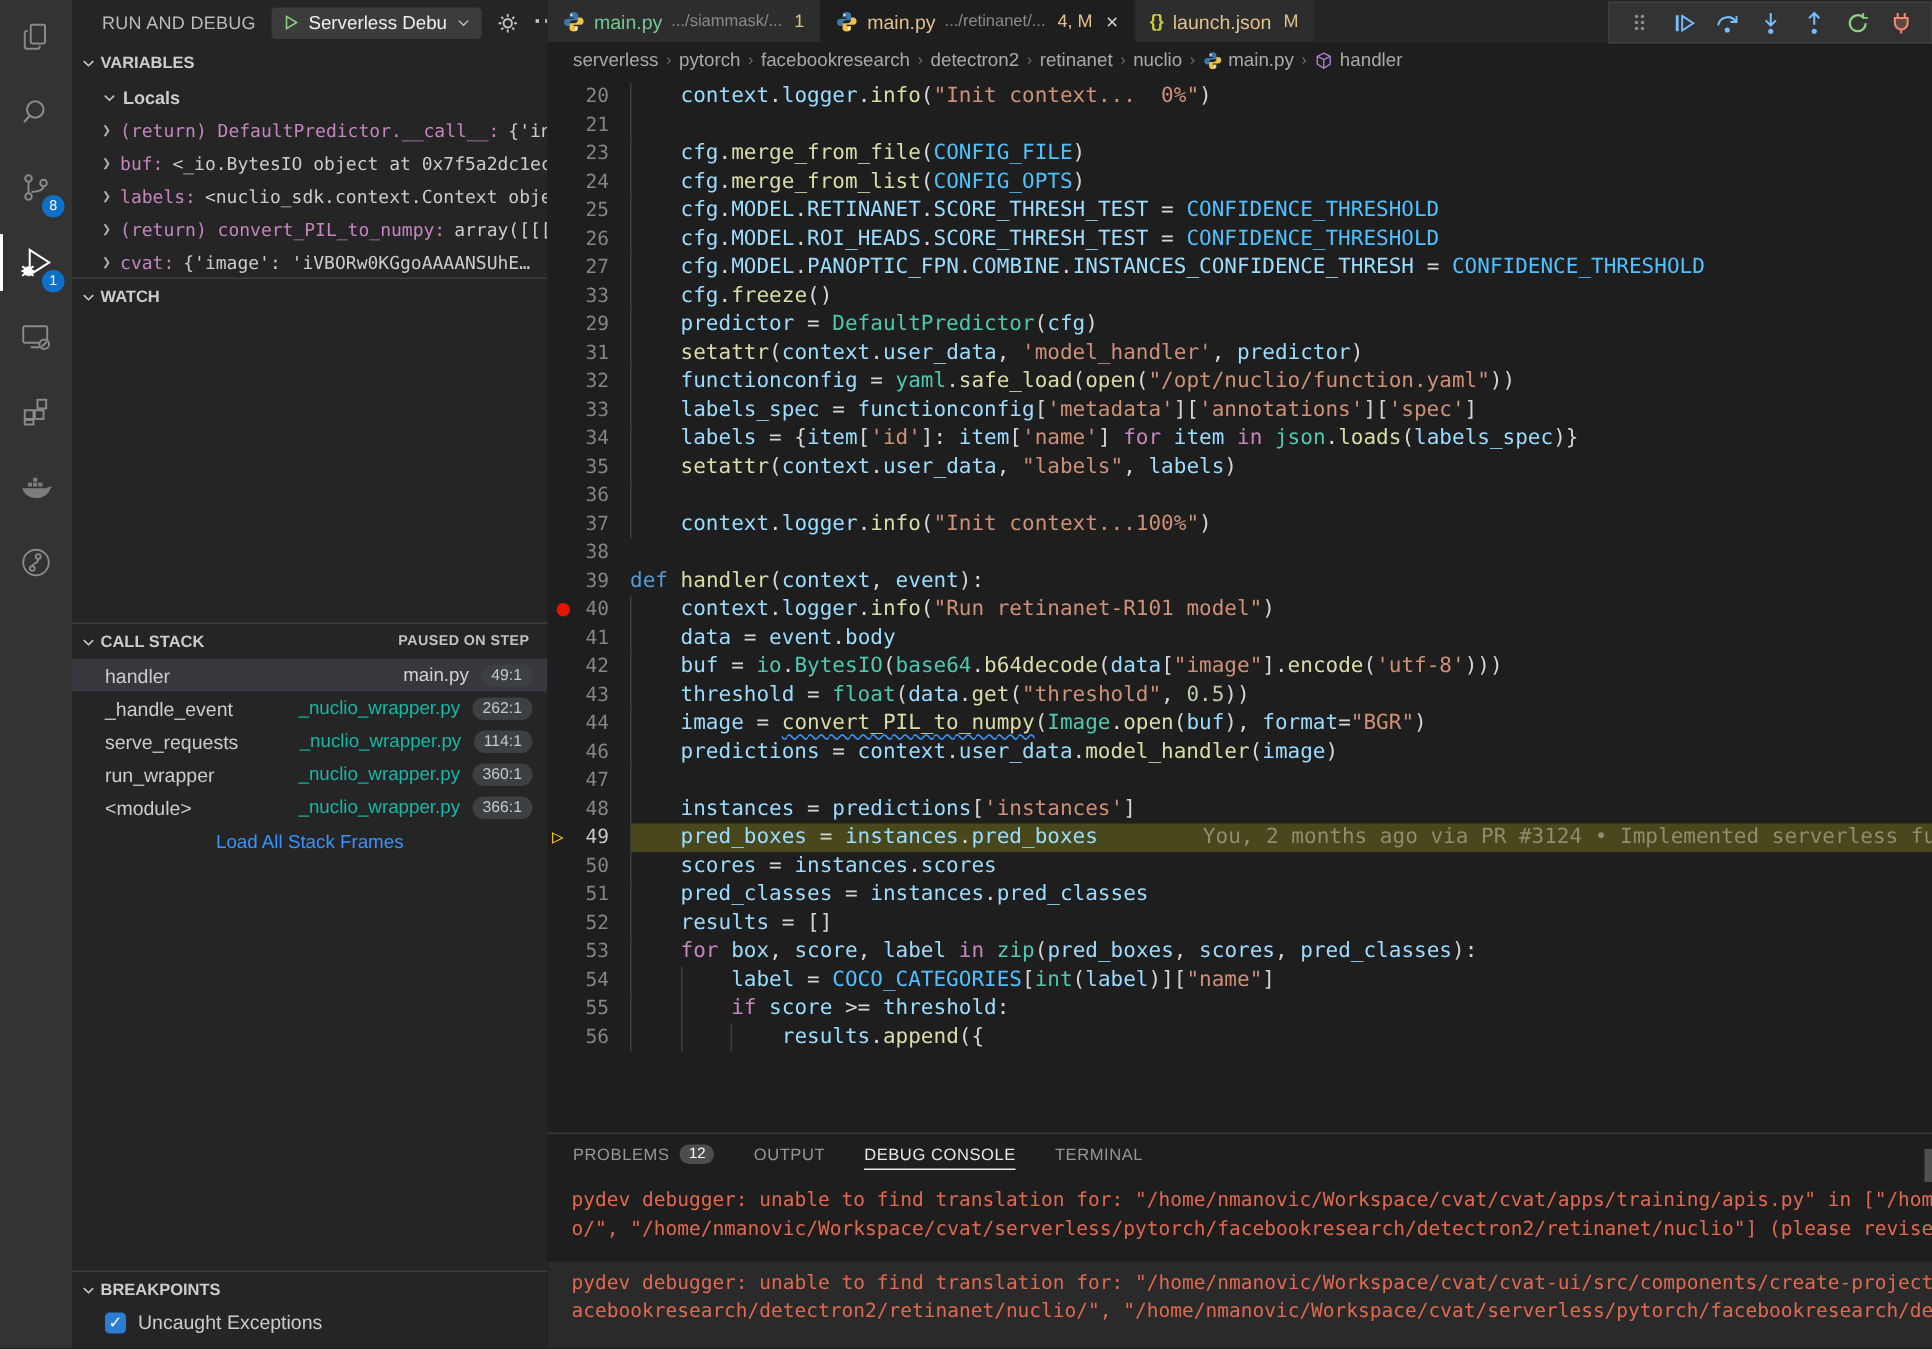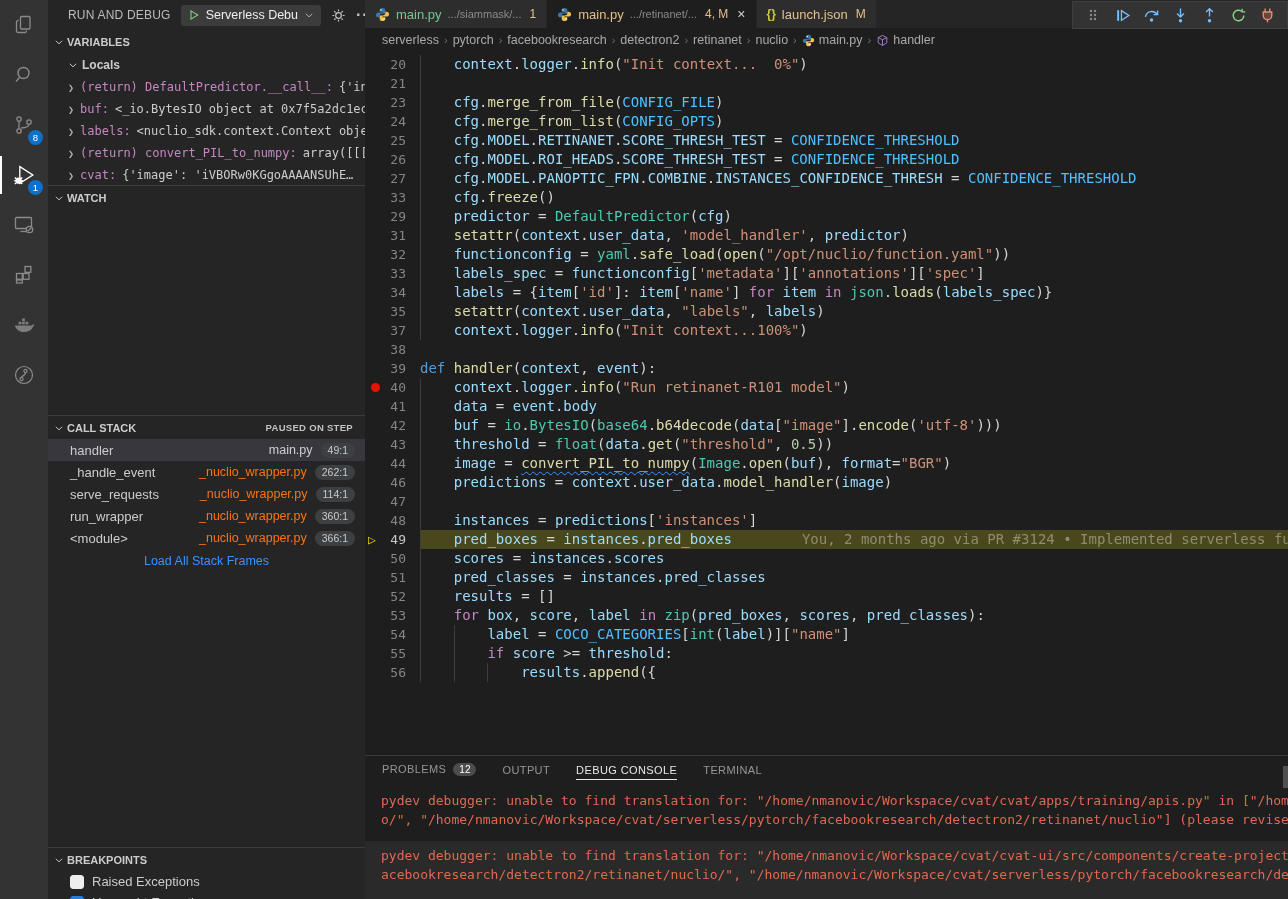--- a/index.html
+++ b/index.html
@@ -31,21 +31,21 @@
   .var-row{display:flex;align-items:center;height:22px;padding-left:20px;white-space:nowrap;overflow:hidden;
            font-family:"DejaVu Sans Mono",monospace;font-size:12px;cursor:pointer;}
   .var-tw{color:#b0b0b0;margin-right:6px;font-size:10px;}
   .var-name{color:#c586c0;margin-right:6px;}
   .var-val{color:#cccccc;}
   #watch-h{position:absolute;top:185px;left:0;right:0;}
   #sect-cs{position:absolute;top:415px;left:0;right:0;}
   .cs-row{display:flex;align-items:center;height:22px;padding:0 10px 0 22px;font-size:13px;cursor:pointer;}
   .cs-row.sel{background:#37373d;}
   .cs-fn{color:#cccccc;white-space:nowrap;}
-  .cs-file{margin-left:auto;color:#f97316;font-size:12.5px;white-space:nowrap;}
+  .cs-file{margin-left:auto;color:#14b8a6;font-size:12.5px;white-space:nowrap;}
   .cs-row.sel .cs-file{color:#d0d0d0;}
   .cs-badge{margin-left:8px;background:#3d4043;color:#c8c8c8;font-size:10.5px;border-radius:8px;padding:1.5px 7px;}
   #cs-link{height:24px;display:flex;align-items:center;justify-content:center;font-size:12.5px;color:#3794ff;cursor:pointer;}
   #sect-bp{position:absolute;top:847px;left:0;right:0;height:60px;}
   .bp-row{display:flex;align-items:center;height:21px;padding-left:22px;font-size:13px;color:#cccccc;cursor:pointer;}
   .bp-box{width:14px;height:14px;border-radius:3px;margin-right:8px;box-sizing:border-box;flex:none;}
   .bp-box.off{background:#eeeeee;border:1px solid #eeeeee;}
   .bp-box.on{background:#2b7cd3;border:1px solid #2b7cd3;color:#fff;font-size:11px;line-height:13px;text-align:center;}
   
   #editor{position:absolute;left:365px;top:0;right:0;bottom:0;background:#1e1e1e;}
@@ -72,21 +72,21 @@
   .gut .bpdot{position:absolute;left:6px;top:5px;width:9px;height:9px;border-radius:50%;background:#e51400;}
   .gut .curarrow{position:absolute;left:3px;top:0;color:#ffcc00;font-size:13px;}
   .ctext{position:relative;flex:1;color:#d4d4d4;}
   .cl.cur .ctext{background:#49471c;}
   .g{position:absolute;top:0;bottom:0;width:1px;background:#3c3c3c;}
   .sq{text-decoration:underline wavy #3794ff;text-decoration-thickness:1px;text-underline-offset:3px;}
   .blame{color:#8f8d6f;margin-left:70px;}
   
   #panel{position:absolute;left:0;right:0;bottom:0;height:144px;background:#1e1e1e;border-top:1px solid #3a3a3a;box-sizing:border-box;}
   #panel-tabs{display:flex;align-items:center;height:31px;padding-left:17px;gap:26px;}
-  .p-tab{font-size:11px;letter-spacing:.4px;color:#969696;display:flex;cursor:pointer;
+  .p-tab{font-size:11px;letter-spacing:.4px;color:#969696;display:flex;align-items:center;cursor:pointer;
          padding-bottom:3px;border-bottom:1px solid transparent;}
   .p-tab.active{color:#e7e7e7;border-bottom-color:#e7e7e7;}
   .p-badge{margin-left:7px;background:#4d4d4d;color:#ffffff;font-size:10px;border-radius:9px;padding:1px 6px;letter-spacing:0;}
   #panel-content{position:absolute;top:31px;left:0;right:0;bottom:0;display:flex;flex-direction:column;overflow:hidden;}
   .pmsg{font-family:"DejaVu Sans Mono",monospace;font-size:13px;line-height:19px;color:#e06950;white-space:pre;
         overflow:hidden;padding:4px 0 0 16px;}
   .pmsg.hl{background:#2a2a2a;flex:1;margin-top:12px;padding-top:5px;}
   #panel-scroll{position:absolute;top:10px;right:0;width:5px;height:22px;background:#505050;}
   
   #dbg-toolbar{position:absolute;top:1px;right:0;height:26px;background:#333333;border:1px solid #3f3f3f;
@@ -301,24 +301,20 @@
       <div class="sect-h">
         <span class="chev">
             <svg width="10" height="10" viewBox="0 0 16 16">
               <path d="M3 6l5 5 5-5" fill="none" stroke="#cccccc" stroke-width="1.6"></path>
             </svg>
           </span>
         <span>BREAKPOINTS</span>
       </div>
       <div id="bp-rows">
           <div class="bp-row">
-            <span class="bp-box off"></span>
-            <span>Raised Exceptions</span>
-          </div>
-          <div class="bp-row">
             <span class="bp-box on">✓</span>
             <span>Uncaught Exceptions</span>
           </div>
         </div>
     </div>
   </div>
 
   <div id="editor">
     <div id="tabbar">
         <div class="tab">
@@ -459,20 +455,21 @@
         <div class="cl"><div class="gut"><span class="num">25</span></div><div class="ctext"><span class="g" style="left: 0ch;"></span><span>    </span><span style="color: rgb(156, 220, 254);">cfg</span><span style="color: rgb(212, 212, 212);">.</span><span style="color: rgb(156, 220, 254);">MODEL</span><span style="color: rgb(212, 212, 212);">.</span><span style="color: rgb(156, 220, 254);">RETINANET</span><span style="color: rgb(212, 212, 212);">.</span><span style="color: rgb(156, 220, 254);">SCORE_THRESH_TEST</span><span style="color: rgb(212, 212, 212);"> = </span><span style="color: rgb(79, 193, 255);">CONFIDENCE_THRESHOLD</span></div></div>
         <div class="cl"><div class="gut"><span class="num">26</span></div><div class="ctext"><span class="g" style="left: 0ch;"></span><span>    </span><span style="color: rgb(156, 220, 254);">cfg</span><span style="color: rgb(212, 212, 212);">.</span><span style="color: rgb(156, 220, 254);">MODEL</span><span style="color: rgb(212, 212, 212);">.</span><span style="color: rgb(156, 220, 254);">ROI_HEADS</span><span style="color: rgb(212, 212, 212);">.</span><span style="color: rgb(156, 220, 254);">SCORE_THRESH_TEST</span><span style="color: rgb(212, 212, 212);"> = </span><span style="color: rgb(79, 193, 255);">CONFIDENCE_THRESHOLD</span></div></div>
         <div class="cl"><div class="gut"><span class="num">27</span></div><div class="ctext"><span class="g" style="left: 0ch;"></span><span>    </span><span style="color: rgb(156, 220, 254);">cfg</span><span style="color: rgb(212, 212, 212);">.</span><span style="color: rgb(156, 220, 254);">MODEL</span><span style="color: rgb(212, 212, 212);">.</span><span style="color: rgb(156, 220, 254);">PANOPTIC_FPN</span><span style="color: rgb(212, 212, 212);">.</span><span style="color: rgb(156, 220, 254);">COMBINE</span><span style="color: rgb(212, 212, 212);">.</span><span style="color: rgb(156, 220, 254);">INSTANCES_CONFIDENCE_THRESH</span><span style="color: rgb(212, 212, 212);"> = </span><span style="color: rgb(79, 193, 255);">CONFIDENCE_THRESHOLD</span></div></div>
         <div class="cl"><div class="gut"><span class="num">33</span></div><div class="ctext"><span class="g" style="left: 0ch;"></span><span>    </span><span style="color: rgb(156, 220, 254);">cfg</span><span style="color: rgb(212, 212, 212);">.</span><span style="color: rgb(220, 220, 170);">freeze</span><span style="color: rgb(212, 212, 212);">()</span></div></div>
         <div class="cl"><div class="gut"><span class="num">29</span></div><div class="ctext"><span class="g" style="left: 0ch;"></span><span>    </span><span style="color: rgb(156, 220, 254);">predictor</span><span style="color: rgb(212, 212, 212);"> = </span><span style="color: rgb(78, 201, 176);">DefaultPredictor</span><span style="color: rgb(212, 212, 212);">(</span><span style="color: rgb(156, 220, 254);">cfg</span><span style="color: rgb(212, 212, 212);">)</span></div></div>
         <div class="cl"><div class="gut"><span class="num">31</span></div><div class="ctext"><span class="g" style="left: 0ch;"></span><span>    </span><span style="color: rgb(220, 220, 170);">setattr</span><span style="color: rgb(212, 212, 212);">(</span><span style="color: rgb(156, 220, 254);">context</span><span style="color: rgb(212, 212, 212);">.</span><span style="color: rgb(156, 220, 254);">user_data</span><span style="color: rgb(212, 212, 212);">, </span><span style="color: rgb(206, 145, 120);">'model_handler'</span><span style="color: rgb(212, 212, 212);">, </span><span style="color: rgb(156, 220, 254);">predictor</span><span style="color: rgb(212, 212, 212);">)</span></div></div>
         <div class="cl"><div class="gut"><span class="num">32</span></div><div class="ctext"><span class="g" style="left: 0ch;"></span><span>    </span><span style="color: rgb(156, 220, 254);">functionconfig</span><span style="color: rgb(212, 212, 212);"> = </span><span style="color: rgb(78, 201, 176);">yaml</span><span style="color: rgb(212, 212, 212);">.</span><span style="color: rgb(220, 220, 170);">safe_load</span><span style="color: rgb(212, 212, 212);">(</span><span style="color: rgb(220, 220, 170);">open</span><span style="color: rgb(212, 212, 212);">(</span><span style="color: rgb(206, 145, 120);">"/opt/nuclio/function.yaml"</span><span style="color: rgb(212, 212, 212);">))</span></div></div>
         <div class="cl"><div class="gut"><span class="num">33</span></div><div class="ctext"><span class="g" style="left: 0ch;"></span><span>    </span><span style="color: rgb(156, 220, 254);">labels_spec</span><span style="color: rgb(212, 212, 212);"> = </span><span style="color: rgb(156, 220, 254);">functionconfig</span><span style="color: rgb(212, 212, 212);">[</span><span style="color: rgb(206, 145, 120);">'metadata'</span><span style="color: rgb(212, 212, 212);">][</span><span style="color: rgb(206, 145, 120);">'annotations'</span><span style="color: rgb(212, 212, 212);">][</span><span style="color: rgb(206, 145, 120);">'spec'</span><span style="color: rgb(212, 212, 212);">]</span></div></div>
         <div class="cl"><div class="gut"><span class="num">34</span></div><div class="ctext"><span class="g" style="left: 0ch;"></span><span>    </span><span style="color: rgb(156, 220, 254);">labels</span><span style="color: rgb(212, 212, 212);"> = {</span><span style="color: rgb(156, 220, 254);">item</span><span style="color: rgb(212, 212, 212);">[</span><span style="color: rgb(206, 145, 120);">'id'</span><span style="color: rgb(212, 212, 212);">]: </span><span style="color: rgb(156, 220, 254);">item</span><span style="color: rgb(212, 212, 212);">[</span><span style="color: rgb(206, 145, 120);">'name'</span><span style="color: rgb(212, 212, 212);">] </span><span style="color: rgb(197, 134, 192);">for</span><span style="color: rgb(212, 212, 212);"> </span><span style="color: rgb(156, 220, 254);">item</span><span style="color: rgb(212, 212, 212);"> </span><span style="color: rgb(197, 134, 192);">in</span><span style="color: rgb(212, 212, 212);"> </span><span style="color: rgb(78, 201, 176);">json</span><span style="color: rgb(212, 212, 212);">.</span><span style="color: rgb(220, 220, 170);">loads</span><span style="color: rgb(212, 212, 212);">(</span><span style="color: rgb(156, 220, 254);">labels_spec</span><span style="color: rgb(212, 212, 212);">)}</span></div></div>
         <div class="cl"><div class="gut"><span class="num">35</span></div><div class="ctext"><span class="g" style="left: 0ch;"></span><span>    </span><span style="color: rgb(220, 220, 170);">setattr</span><span style="color: rgb(212, 212, 212);">(</span><span style="color: rgb(156, 220, 254);">context</span><span style="color: rgb(212, 212, 212);">.</span><span style="color: rgb(156, 220, 254);">user_data</span><span style="color: rgb(212, 212, 212);">, </span><span style="color: rgb(206, 145, 120);">"labels"</span><span style="color: rgb(212, 212, 212);">, </span><span style="color: rgb(156, 220, 254);">labels</span><span style="color: rgb(212, 212, 212);">)</span></div></div>
+        <div class="cl"><div class="gut"><span class="num">36</span></div><div class="ctext"><span class="g" style="left: 0ch;"></span><span>    </span></div></div>
         <div class="cl"><div class="gut"><span class="num">37</span></div><div class="ctext"><span class="g" style="left: 0ch;"></span><span>    </span><span style="color: rgb(156, 220, 254);">context</span><span style="color: rgb(212, 212, 212);">.</span><span style="color: rgb(156, 220, 254);">logger</span><span style="color: rgb(212, 212, 212);">.</span><span style="color: rgb(220, 220, 170);">info</span><span style="color: rgb(212, 212, 212);">(</span><span style="color: rgb(206, 145, 120);">"Init context...100%"</span><span style="color: rgb(212, 212, 212);">)</span></div></div>
         <div class="cl"><div class="gut"><span class="num">38</span></div><div class="ctext"><span></span></div></div>
         <div class="cl"><div class="gut"><span class="num">39</span></div><div class="ctext"><span></span><span style="color: rgb(86, 156, 214);">def</span><span style="color: rgb(212, 212, 212);"> </span><span style="color: rgb(220, 220, 170);">handler</span><span style="color: rgb(212, 212, 212);">(</span><span style="color: rgb(156, 220, 254);">context</span><span style="color: rgb(212, 212, 212);">, </span><span style="color: rgb(156, 220, 254);">event</span><span style="color: rgb(212, 212, 212);">):</span></div></div>
         <div class="cl"><div class="gut"><span class="bpdot"></span><span class="num">40</span></div><div class="ctext"><span class="g" style="left: 0ch;"></span><span>    </span><span style="color: rgb(156, 220, 254);">context</span><span style="color: rgb(212, 212, 212);">.</span><span style="color: rgb(156, 220, 254);">logger</span><span style="color: rgb(212, 212, 212);">.</span><span style="color: rgb(220, 220, 170);">info</span><span style="color: rgb(212, 212, 212);">(</span><span style="color: rgb(206, 145, 120);">"Run retinanet-R101 model"</span><span style="color: rgb(212, 212, 212);">)</span></div></div>
         <div class="cl"><div class="gut"><span class="num">41</span></div><div class="ctext"><span class="g" style="left: 0ch;"></span><span>    </span><span style="color: rgb(156, 220, 254);">data</span><span style="color: rgb(212, 212, 212);"> = </span><span style="color: rgb(156, 220, 254);">event</span><span style="color: rgb(212, 212, 212);">.</span><span style="color: rgb(156, 220, 254);">body</span></div></div>
         <div class="cl"><div class="gut"><span class="num">42</span></div><div class="ctext"><span class="g" style="left: 0ch;"></span><span>    </span><span style="color: rgb(156, 220, 254);">buf</span><span style="color: rgb(212, 212, 212);"> = </span><span style="color: rgb(78, 201, 176);">io</span><span style="color: rgb(212, 212, 212);">.</span><span style="color: rgb(78, 201, 176);">BytesIO</span><span style="color: rgb(212, 212, 212);">(</span><span style="color: rgb(78, 201, 176);">base64</span><span style="color: rgb(212, 212, 212);">.</span><span style="color: rgb(220, 220, 170);">b64decode</span><span style="color: rgb(212, 212, 212);">(</span><span style="color: rgb(156, 220, 254);">data</span><span style="color: rgb(212, 212, 212);">[</span><span style="color: rgb(206, 145, 120);">"image"</span><span style="color: rgb(212, 212, 212);">].</span><span style="color: rgb(220, 220, 170);">encode</span><span style="color: rgb(212, 212, 212);">(</span><span style="color: rgb(206, 145, 120);">'utf-8'</span><span style="color: rgb(212, 212, 212);">)))</span></div></div>
         <div class="cl"><div class="gut"><span class="num">43</span></div><div class="ctext"><span class="g" style="left: 0ch;"></span><span>    </span><span style="color: rgb(156, 220, 254);">threshold</span><span style="color: rgb(212, 212, 212);"> = </span><span style="color: rgb(78, 201, 176);">float</span><span style="color: rgb(212, 212, 212);">(</span><span style="color: rgb(156, 220, 254);">data</span><span style="color: rgb(212, 212, 212);">.</span><span style="color: rgb(220, 220, 170);">get</span><span style="color: rgb(212, 212, 212);">(</span><span style="color: rgb(206, 145, 120);">"threshold"</span><span style="color: rgb(212, 212, 212);">, </span><span style="color: rgb(181, 206, 168);">0.5</span><span style="color: rgb(212, 212, 212);">))</span></div></div>
         <div class="cl"><div class="gut"><span class="num">44</span></div><div class="ctext"><span class="g" style="left: 0ch;"></span><span>    </span><span style="color: rgb(156, 220, 254);">image</span><span style="color: rgb(212, 212, 212);"> = </span><span class="sq" style="color: rgb(220, 220, 170);">convert_PIL_to_numpy</span><span style="color: rgb(212, 212, 212);">(</span><span style="color: rgb(78, 201, 176);">Image</span><span style="color: rgb(212, 212, 212);">.</span><span style="color: rgb(220, 220, 170);">open</span><span style="color: rgb(212, 212, 212);">(</span><span style="color: rgb(156, 220, 254);">buf</span><span style="color: rgb(212, 212, 212);">), </span><span style="color: rgb(156, 220, 254);">format</span><span style="color: rgb(212, 212, 212);">=</span><span style="color: rgb(206, 145, 120);">"BGR"</span><span style="color: rgb(212, 212, 212);">)</span></div></div>
         <div class="cl"><div class="gut"><span class="num">46</span></div><div class="ctext"><span class="g" style="left: 0ch;"></span><span>    </span><span style="color: rgb(156, 220, 254);">predictions</span><span style="color: rgb(212, 212, 212);"> = </span><span style="color: rgb(156, 220, 254);">context</span><span style="color: rgb(212, 212, 212);">.</span><span style="color: rgb(156, 220, 254);">user_data</span><span style="color: rgb(212, 212, 212);">.</span><span style="color: rgb(220, 220, 170);">model_handler</span><span style="color: rgb(212, 212, 212);">(</span><span style="color: rgb(156, 220, 254);">image</span><span style="color: rgb(212, 212, 212);">)</span></div></div>
         <div class="cl"><div class="gut"><span class="num">47</span></div><div class="ctext"><span class="g" style="left: 0ch;"></span><span>    </span></div></div>

